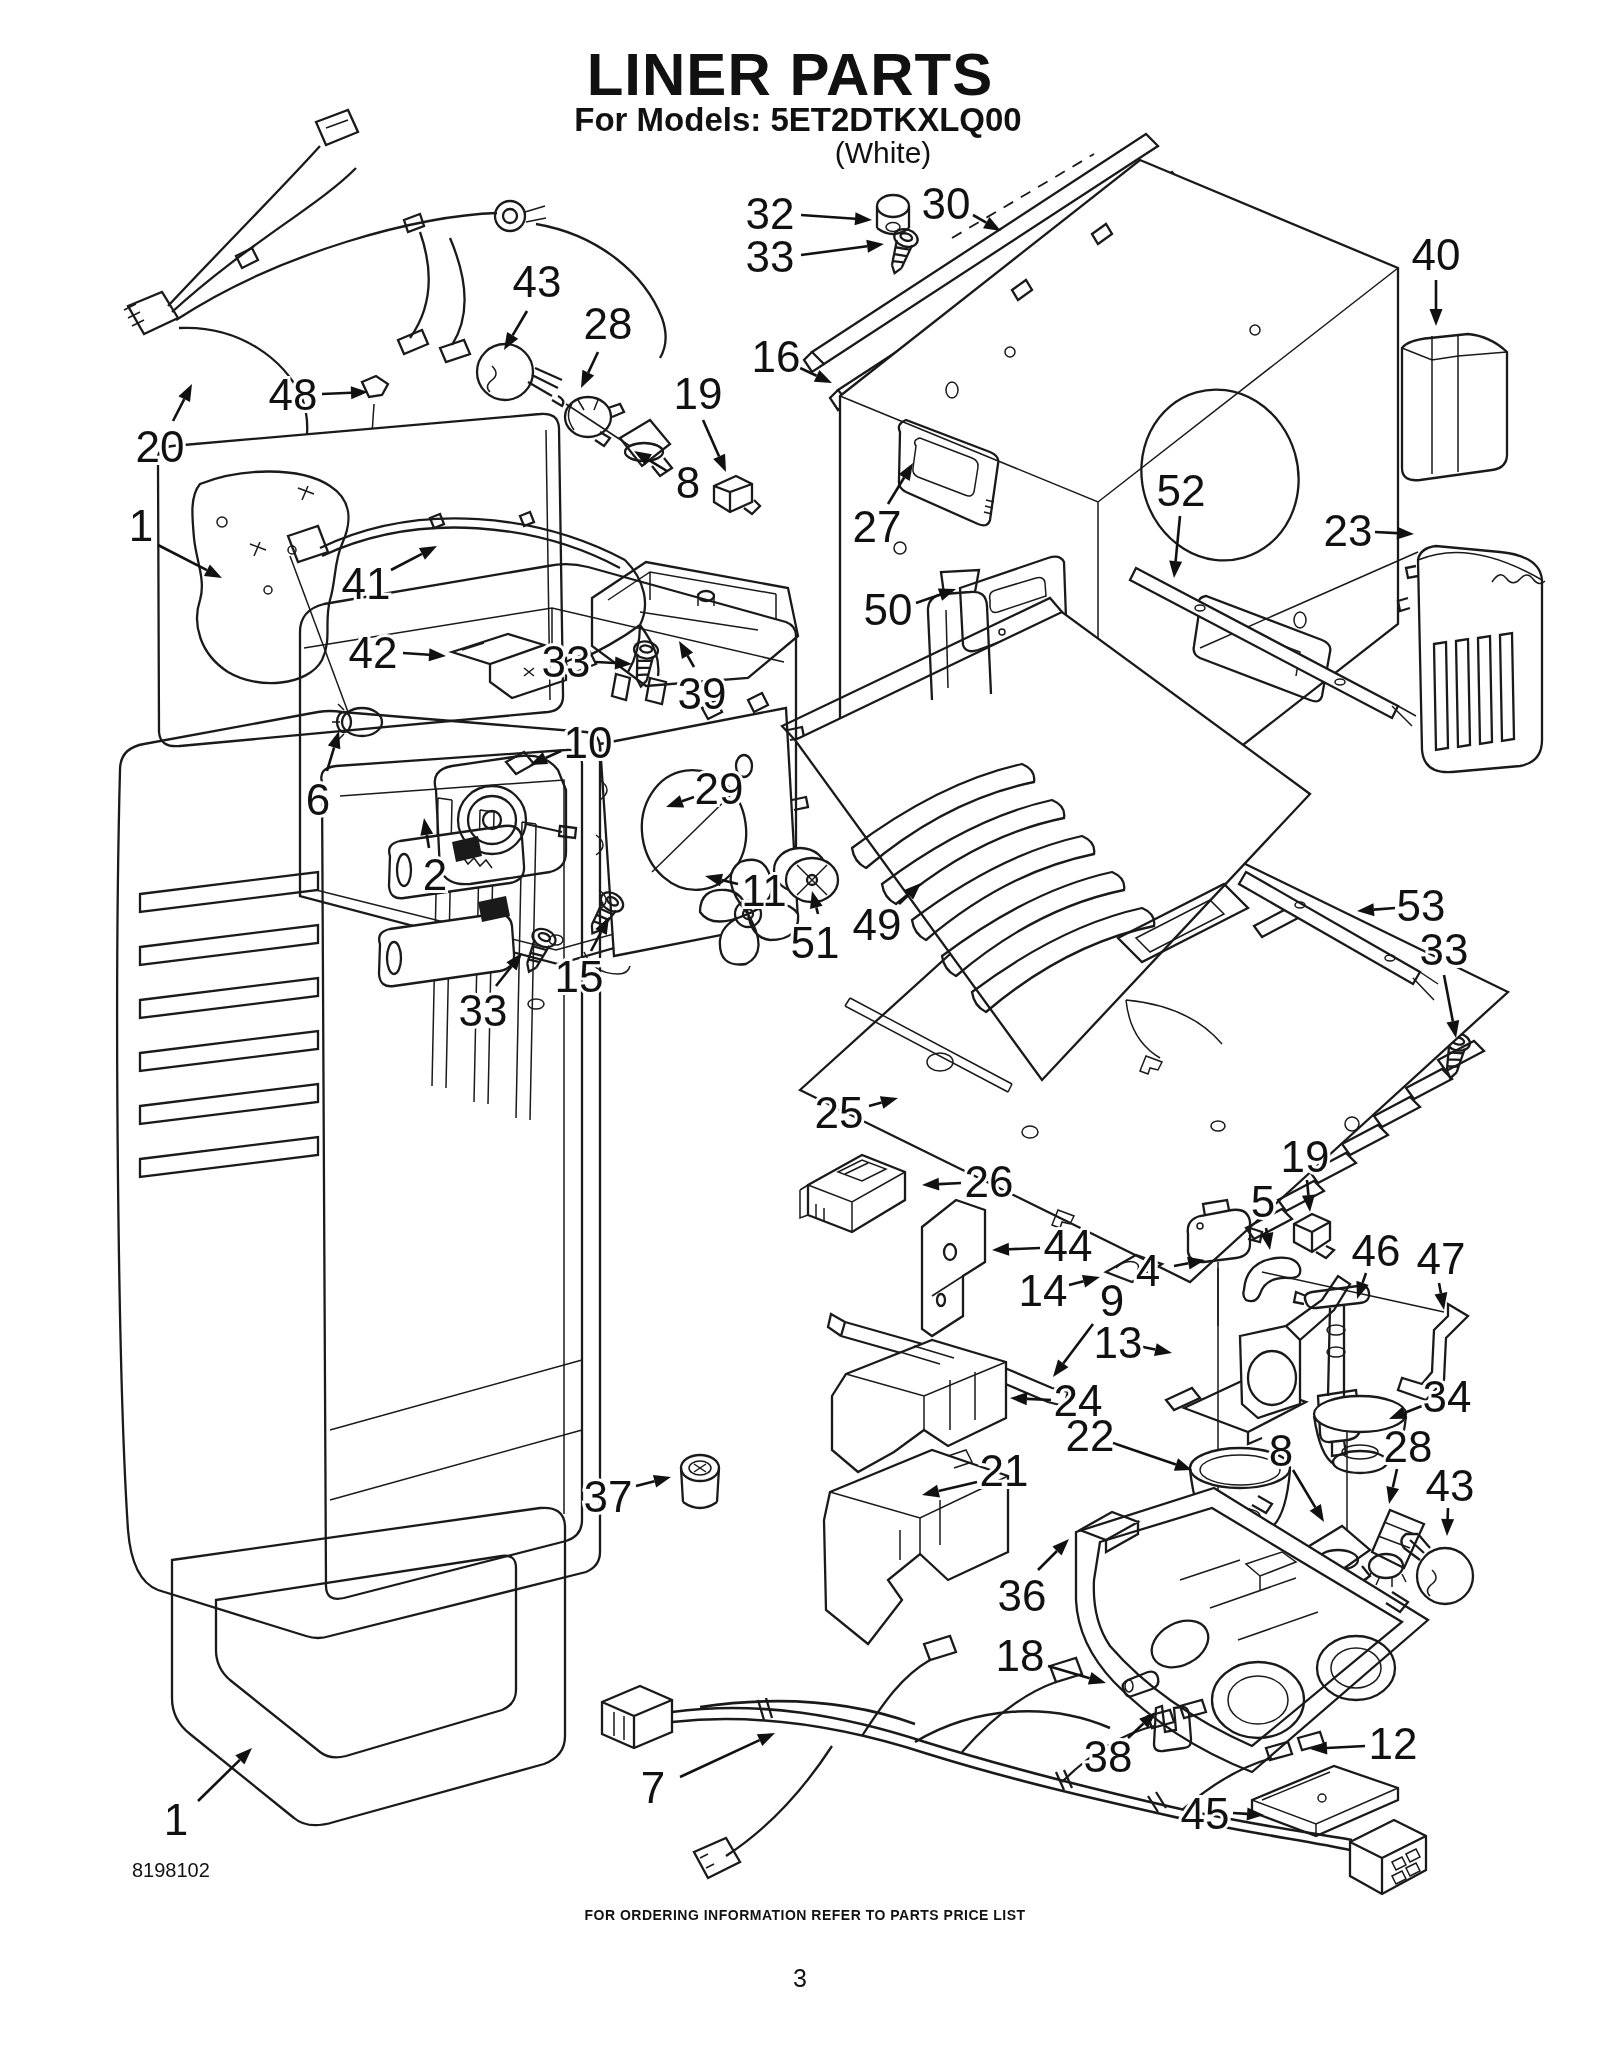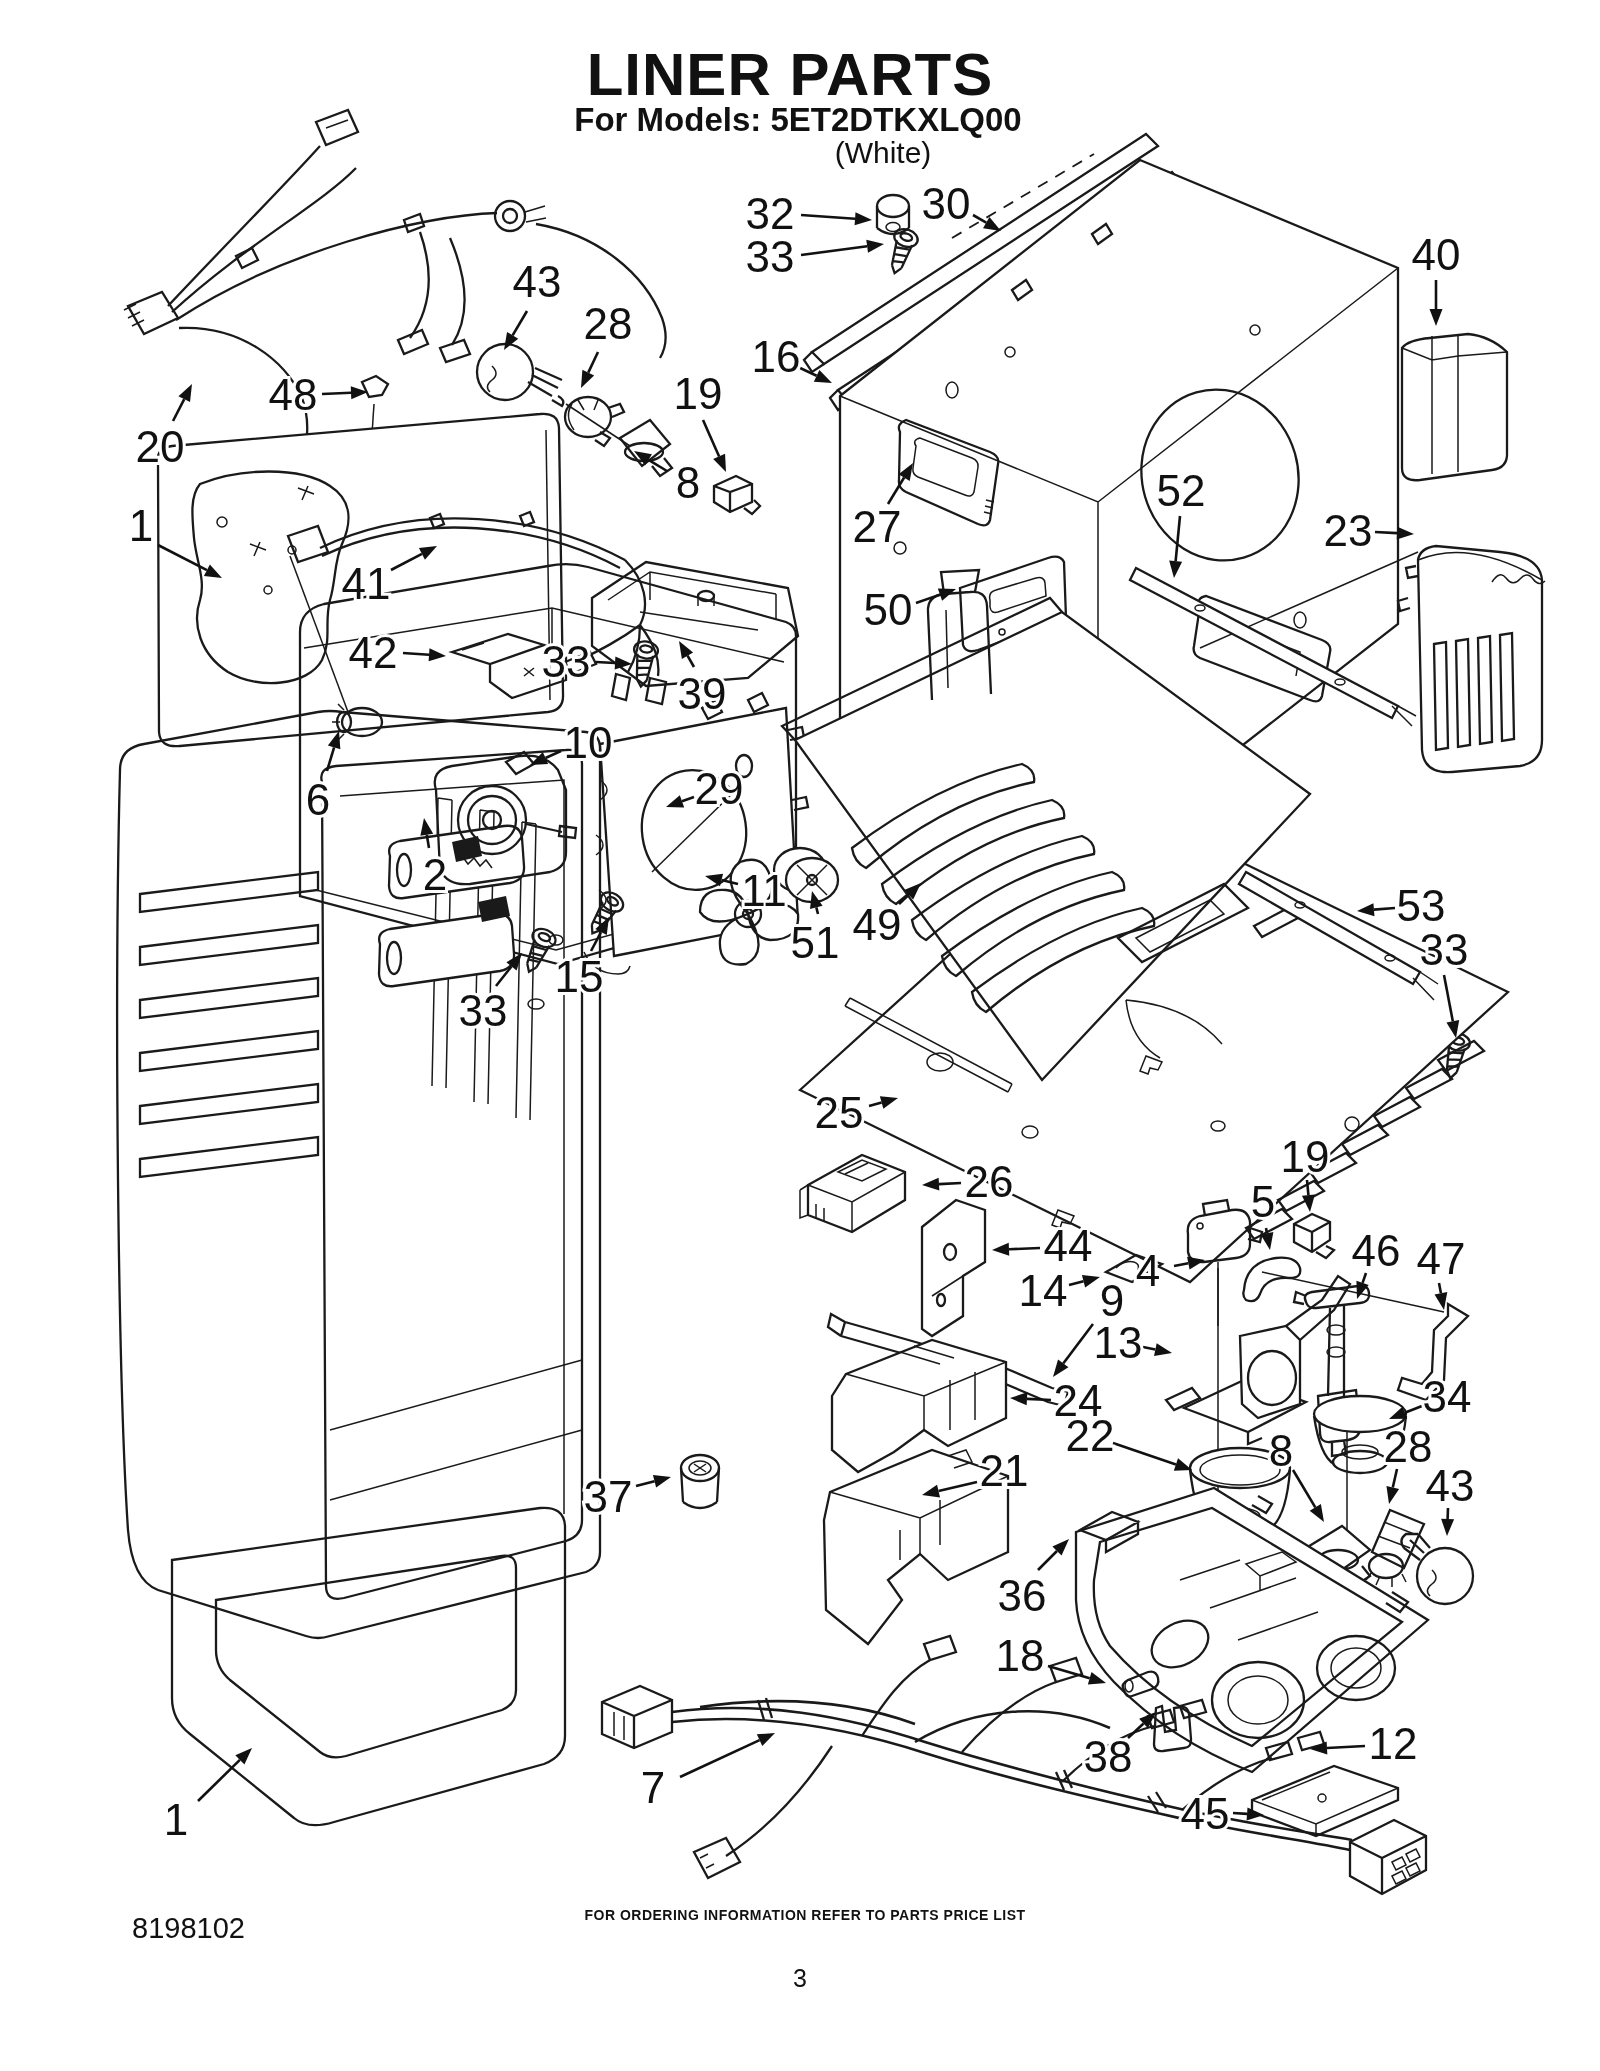--- a/index.html
+++ b/index.html
@@ -7,21 +7,21 @@
     position:relative;width:1600px;height:2071px;margin:0 auto;
     background:#ffffff;overflow:hidden;
     font-family:"Liberation Sans",sans-serif;color:#111;
   }
   .abs{position:absolute;white-space:nowrap;}
   .cx{transform:translateX(-50%);}
   #title{top:40px;left:790px;font-size:60px;font-weight:bold;letter-spacing:1px;}
   #models{top:101px;left:798px;font-size:33px;font-weight:bold;}
   #finish{top:136px;left:883px;font-size:30px;font-weight:normal;}
   #footer-note{top:1907px;left:805px;font-size:14px;font-weight:bold;letter-spacing:.5px;}
-  #doc-number{top:1912px;left:132px;font-size:29px;}
+  #doc-number{top:1859px;left:132px;font-size:20px;}
   #page-number{top:1964px;left:800px;font-size:25px;}
   svg{position:absolute;top:0;left:0;}
   #diagram-svg{stroke:#1a1a1a;fill:none;stroke-width:2.3;stroke-lin ecap:round;}
   #diagram-svg *{vector-effect:none;}
   .wf{fill:#ffffff;}
   .fd{fill:#1a1a1a;stroke:none;}
   .t1{stroke-width:1.5;}
   .t2{stroke-width:2.6;}
   .dash{stroke-dasharray:11 9;stroke-width:1.8;}
   #callout-layer text{

